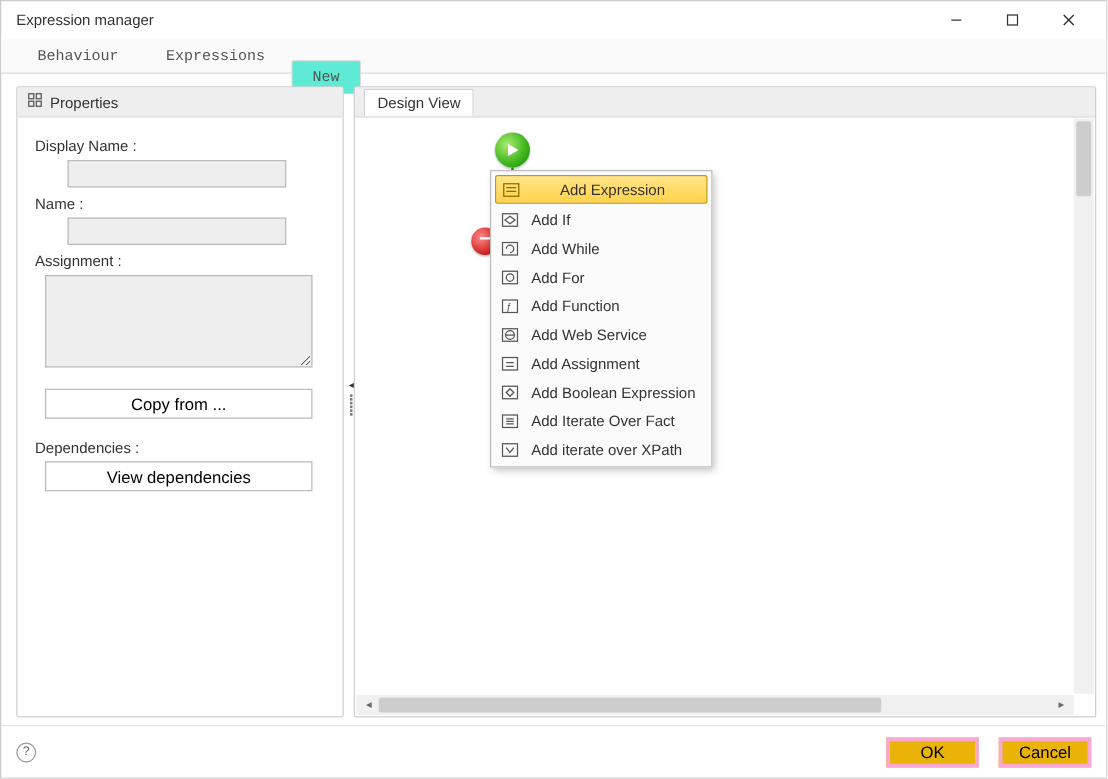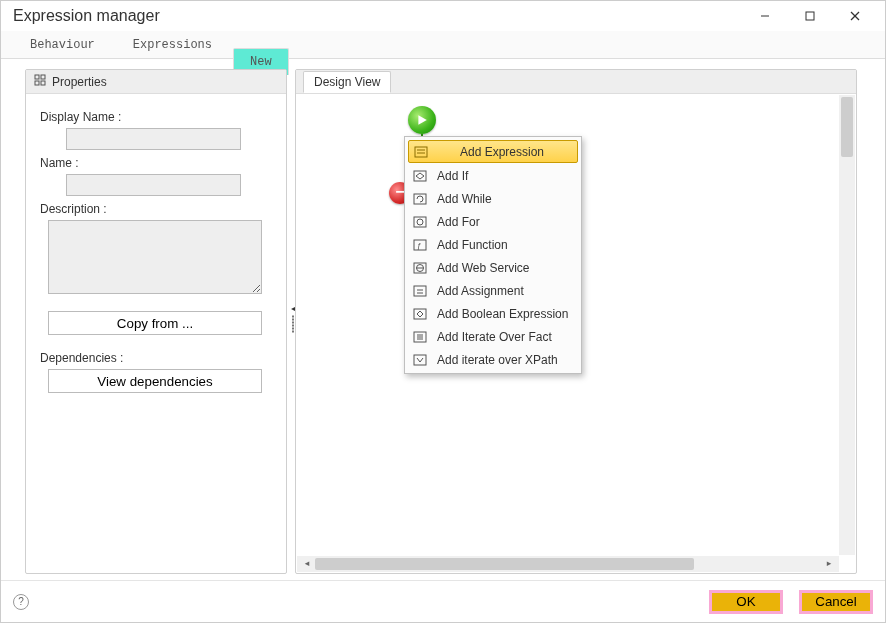--- a/index.html
+++ b/index.html
@@ -1,27 +1,27 @@
 <!DOCTYPE html>
 <html><head>
 <meta charset="utf-8">
 <style>
   * { box-sizing: border-box; }
   html, body { margin: 0; padding: 0; font-family: "Segoe UI", Tahoma, sans-serif; font-size: 12px; color: #333; background: #fff; }
   .window { width: 886px; height: 623px; border: 1px solid #ccc; display: flex; flex-direction: column; box-shadow: 0 0 3px rgba(0,0,0,0.15); }
   .titlebar { height: 30px; display: flex; align-items: center; padding: 0 8px; }
-  .titlebar .title { flex: 1; font-size: 16px; padding-left: 4px; }
+  .titlebar .title { flex: 1; font-size: 12px; padding-left: 4px; }
   .titlebar .win-controls { display: flex; gap: 0; }
   .titlebar .win-btn { width: 45px; height: 28px; display: flex; align-items: center; justify-content: center; cursor: default; }
 
   .tabs { height: 28px; border-bottom: 1px solid #ddd; display: flex; align-items: flex-end; padding-left: 12px; background: #fafafa; font-family: Liberation Mono, monospace; }
   .tab { padding: 6px 16px; color: #555; cursor: default; border: 1px solid transparent; border-bottom: none; margin-right: 4px; }
   .tab.active { background: #5eead4; border-color: #ddd; border-radius: 2px 2px 0 0; position: relative; top: 17px; }
 
-  .content { flex: 1; display: flex; padding: 10px 28px 6px 12px; gap: 8px; position: relative; min-height: 0; margin-left: 12px; }
+  .content { flex: 1; display: flex; padding: 10px 8px 6px 12px; gap: 8px; position: relative; min-height: 0; }
 
   .panel { border: 1px solid #cfcfcf; border-radius: 2px; background: #fff; display: flex; flex-direction: column; }
   .panel-header { background: #eeeeee; border-bottom: 1px solid #ddd; padding: 4px 8px; display: flex; align-items: center; gap: 6px; }
   .panel-body { flex: 1; padding: 10px 12px; overflow: auto; position: relative; }
 
   .left-panel { width: 262px; }
   .right-panel { flex: 1; }
 
   .field-label { margin: 6px 0 4px 2px; }
   .field-input { width: 175px; height: 22px; border: 1px solid #bbb; background: #eeeeee; margin-left: 28px; }
@@ -105,21 +105,21 @@
               <rect x="1" y="7" width="4" height="4" fill="none" stroke="#555"></rect>
               <rect x="7" y="7" width="4" height="4" fill="none" stroke="#555"></rect>
             </svg></span>
         <span>Properties</span>
       </div>
       <div class="panel-body">
         <div class="field-label">Display Name :</div>
         <input class="field-input" disabled="" value="" style="">
         <div class="field-label">Name :</div>
         <input class="field-input" disabled="" value="" style="">
-        <div class="field-label">Description :</div>
+        <div class="field-label">Assignment :</div>
         <textarea class="field-text" disabled="" style=""></textarea>
         <button class="btn">Copy from ...</button>
         <div class="field-label" style="margin-top:16px">Dependencies :</div>
         <button class="btn" style="margin-top:4px">View dependencies</button>
       </div>
     </div>
 
     <div class="splitter">
       <span class="arrow">◂</span>
       <div class="dot"></div>

